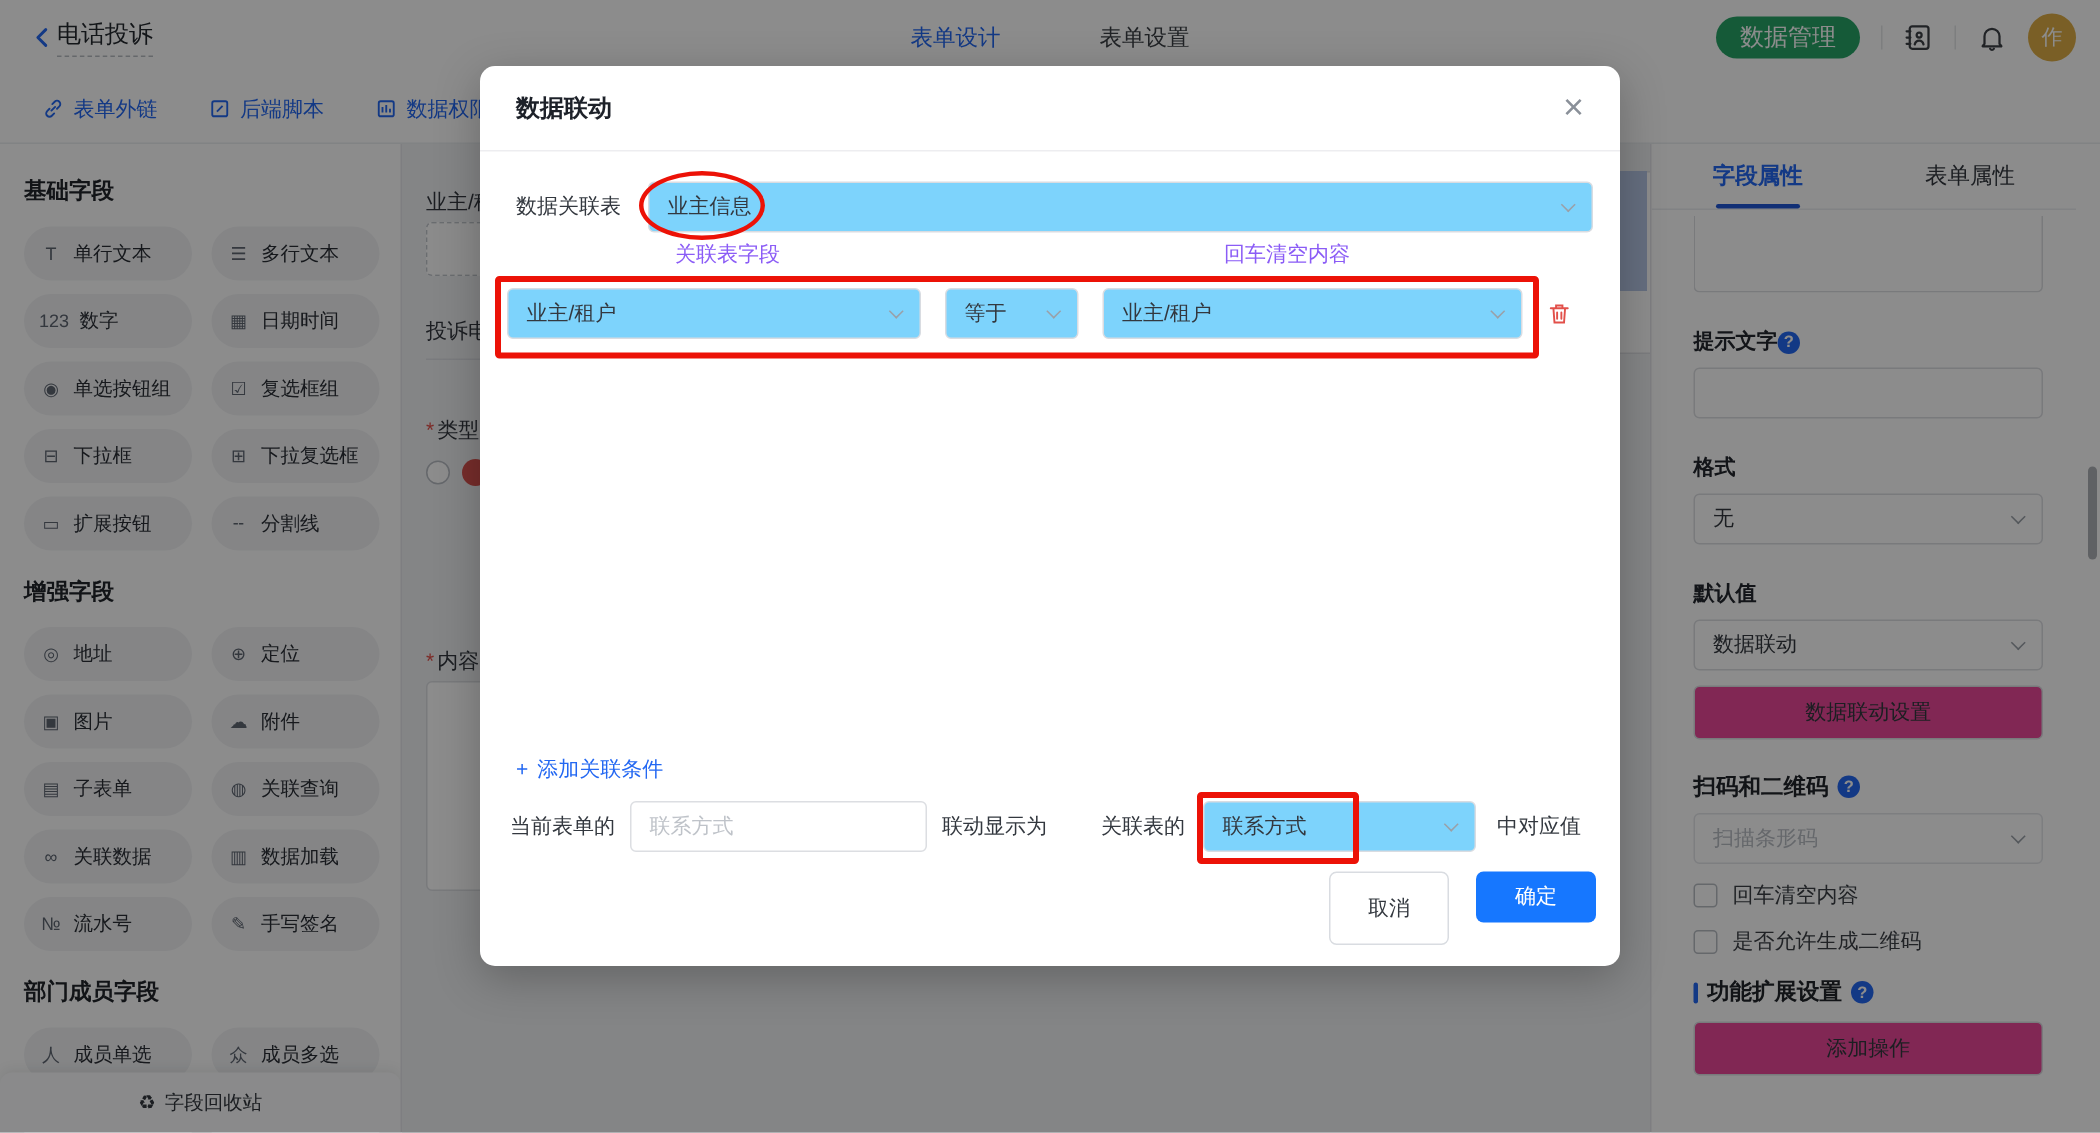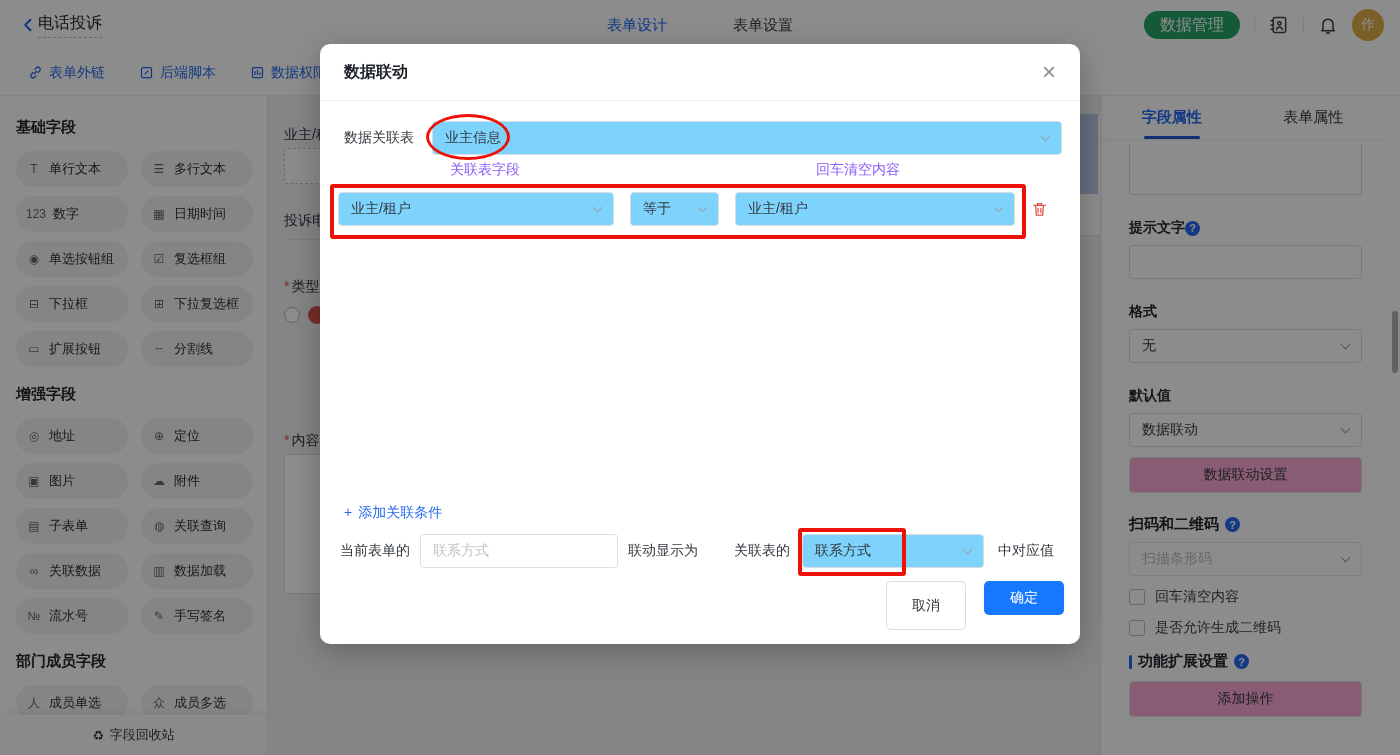--- a/index.html
+++ b/index.html
@@ -89,21 +89,21 @@
            display:inline-flex; align-items:center; justify-content:center; flex:none; }
   .qmark::after { content:"?"; }
   .p-input { height:34px; border:1px solid #dcdee2; border-radius:4px; margin-top:8px; background:#fff; }
   .p-select { height:34px; border:1px solid #dcdee2; border-radius:4px; margin-top:8px; display:flex;
               align-items:center; padding:0 12px; justify-content:space-between; font-size:14px;
               color:#33383f; background:#fff; cursor:pointer; }
   .p-select.disabled { color:#b9bdc4; border-color:#e4e6ea; cursor:default; }
   .chev { width:7px; height:7px; border-right:1.5px solid #9aa0a8; border-bottom:1.5px solid #9aa0a8;
           transform:rotate(45deg); margin-top:-4px; flex:none; }
   .p-btn { height:36px; border:1px solid #dcdee2; border-radius:4px; margin-top:10px; display:flex;
-           align-items:center; justify-content:center; font-size:14px; color:#33383f; background:#f9a8d4;
+           align-items:center; justify-content:center; font-size:14px; color:#33383f; background:#ec4899;
            width:100%; cursor:pointer; }
   .p-sect { font-weight:bold; font-size:15px; color:#21252b; margin-top:22px;
             display:flex; align-items:center; gap:6px; }
   .p-sect.barred { margin-top:14px; }
   .p-sect.barred::before { content:""; width:3px; height:14px; background:#2468f2; border-radius:2px; }
   .cb-row { display:flex; align-items:center; gap:10px; margin-top:11px; font-size:14px;
             color:#3c4046; height:20px; cursor:pointer; }
   .cb { width:16px; height:16px; border:1px solid #b9bdc4; border-radius:3px; background:#fff;
         position:relative; flex:none; }
   .cb-row.checked .cb { background:#9dbff0; border-color:#9dbff0; }

